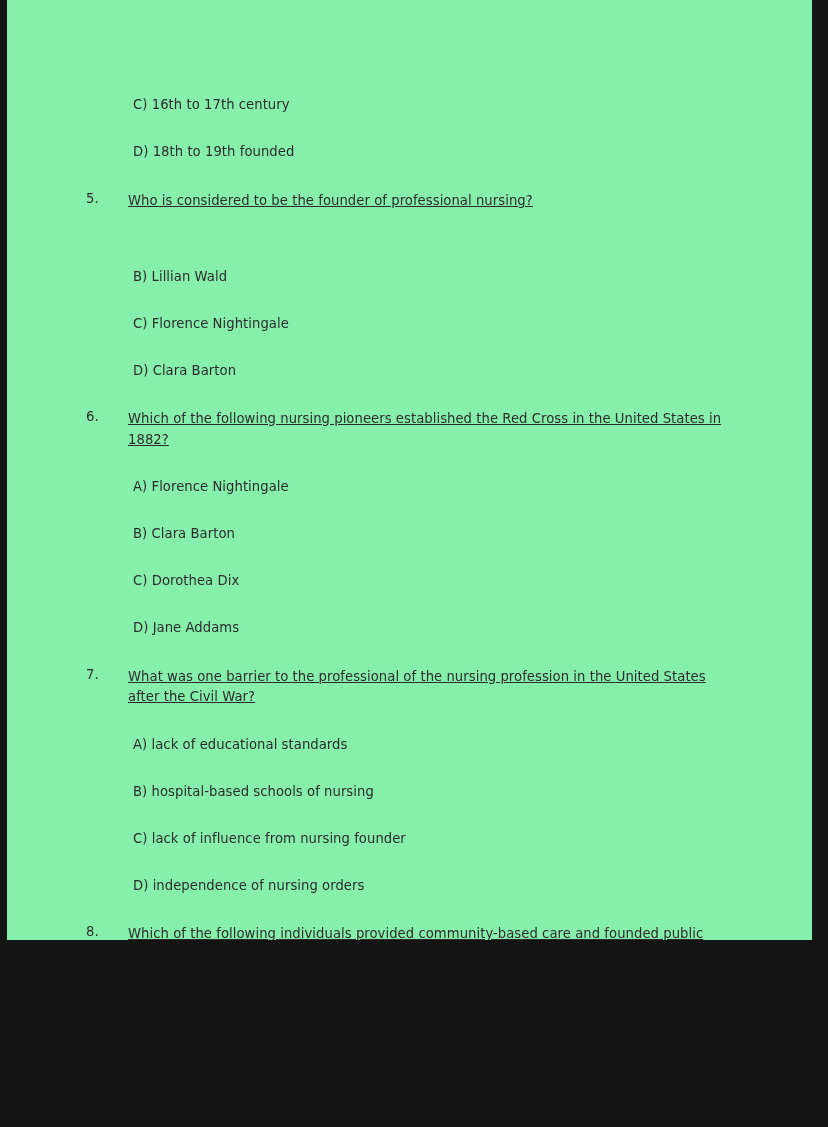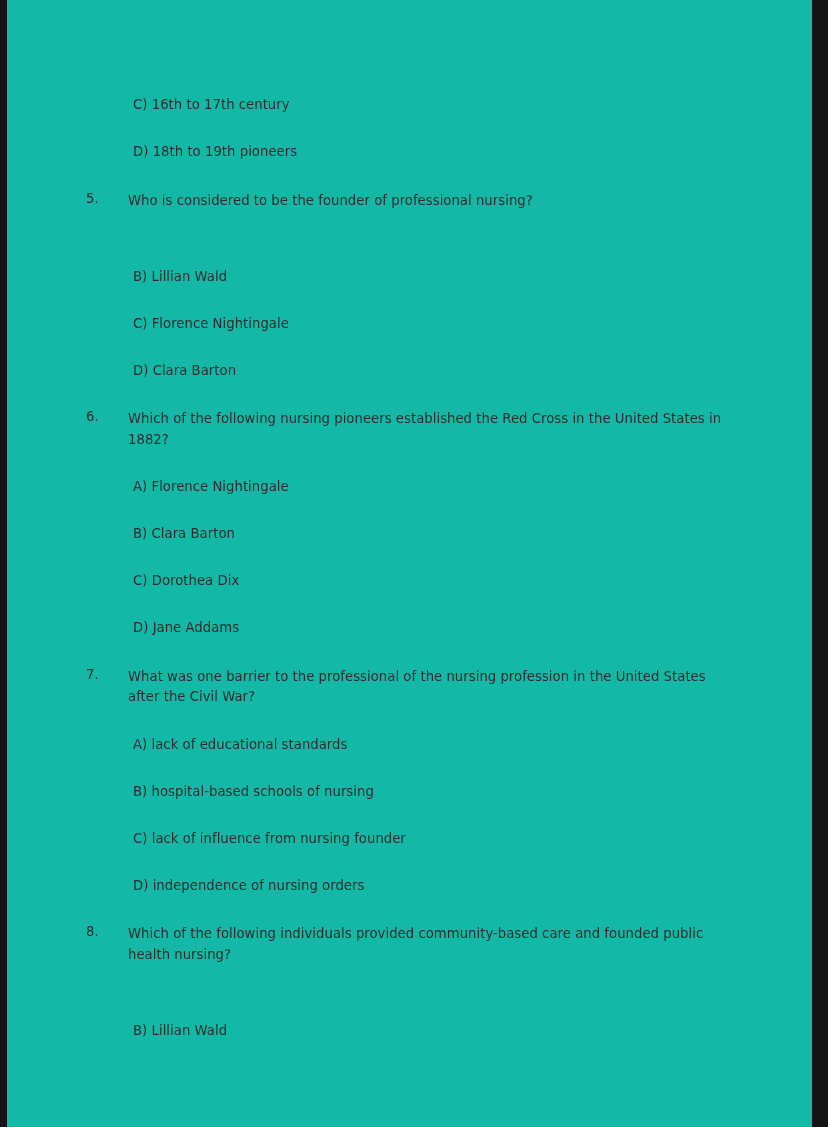--- a/index.html
+++ b/index.html
@@ -22,22 +22,22 @@
     background: #141414;
     box-sizing: border-box;
   }
 
   
   #page {
     position: absolute;
     left: 7px;
     top: 0;
     width: 805px;
-    height: 1127px;
-    background: #14b8a6;
+    height: 940px;
+    background: #86efac;
     box-sizing: border-box;
     overflow: hidden;
   }
 
   #page-content {
     position: absolute;
     left: 0;
     top: 0;
     width: 805px;
     padding-top: 96px;
@@ -61,20 +61,21 @@
     font-size: 13.2px;
     line-height: 18.5px;
     color: #2c2c2c;
   }
   .question-text {
     font-size: 13.2px;
     line-height: 18.5px;
     color: #2c2c2c;
     text-align: right;
     letter-spacing: 0.05px;
+    text-decoration: underline;
   }
 
   
   .option-item {
     padding-left: 126px;  
     padding-right: 60px;
     font-size: 13.2px;
     line-height: 18.5px;
     color: #2c2c2c;
     box-sizing: border-box;
@@ -89,21 +90,21 @@
 </head>
 <body>
 
 <div id="scan-frame">
 
   <div id="page">
     <div id="page-content">
 
       <div class="option-item">C) 16th to 17th century</div>
       <div class="gap-option"></div>
-      <div class="option-item">D) 18th to 19th pioneers</div>
+      <div class="option-item">D) 18th to 19th founded</div>
 
       <div class="gap-to-q"></div>
 
       <div class="question-item">
         <span class="question-number">5.</span>
         <span class="question-text">Who is considered to be the founder of professional nursing?</span>
       </div>
       <div class="gap-q-first"></div>
       <div class="gap-option"></div>
       <div class="option-item">B) Lillian Wald</div>

